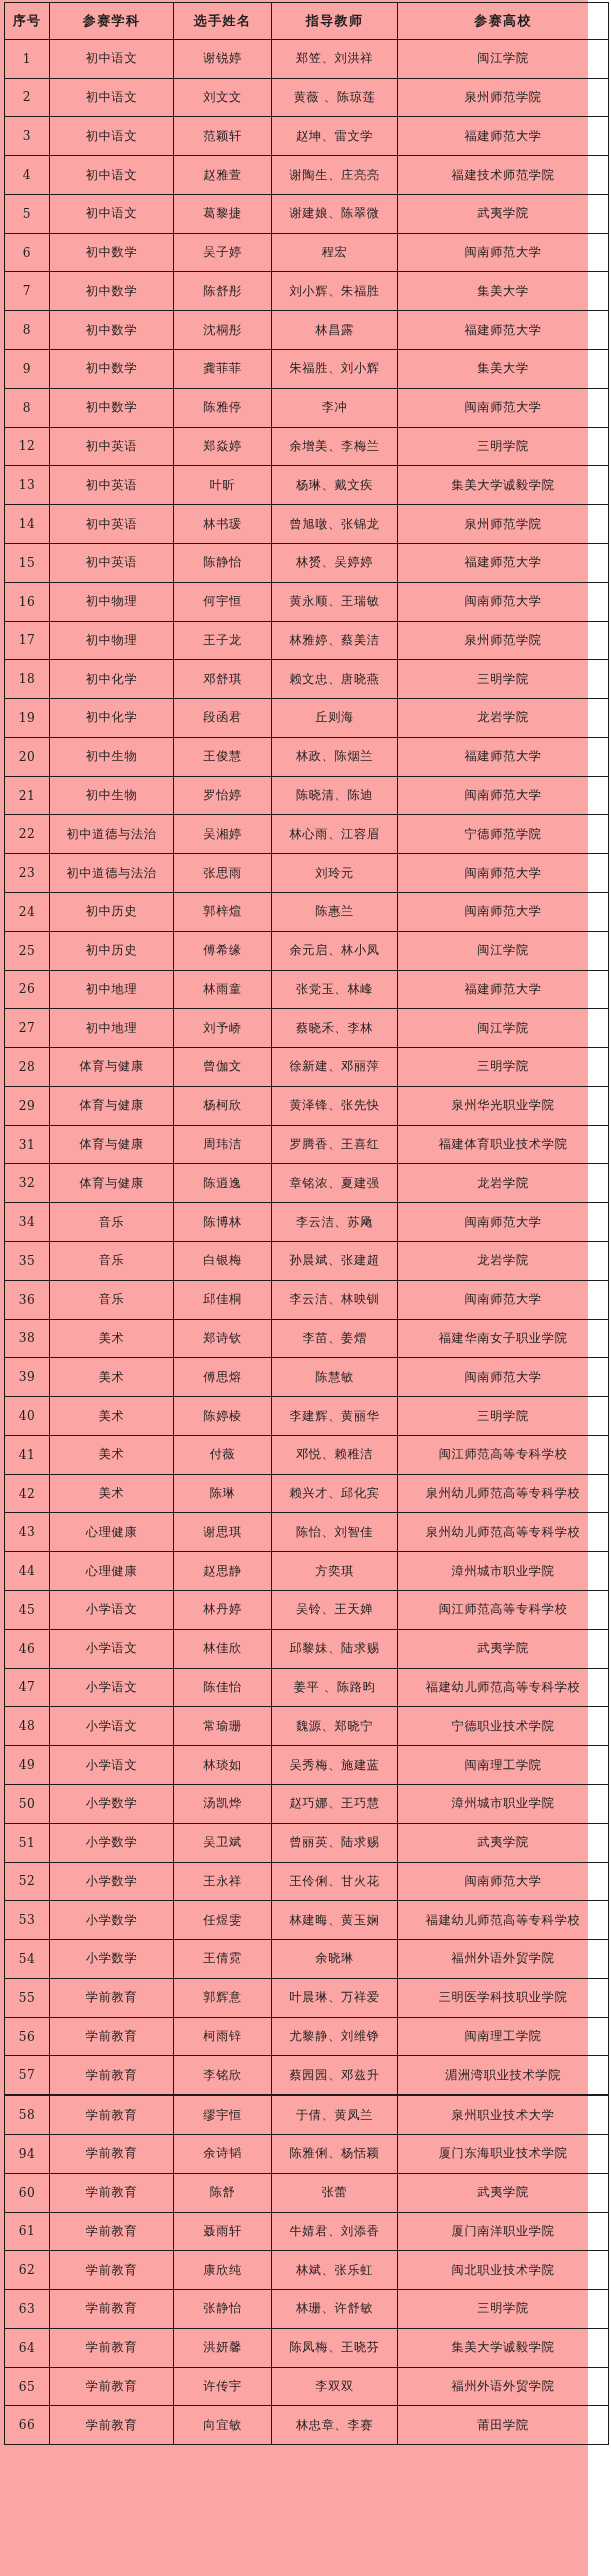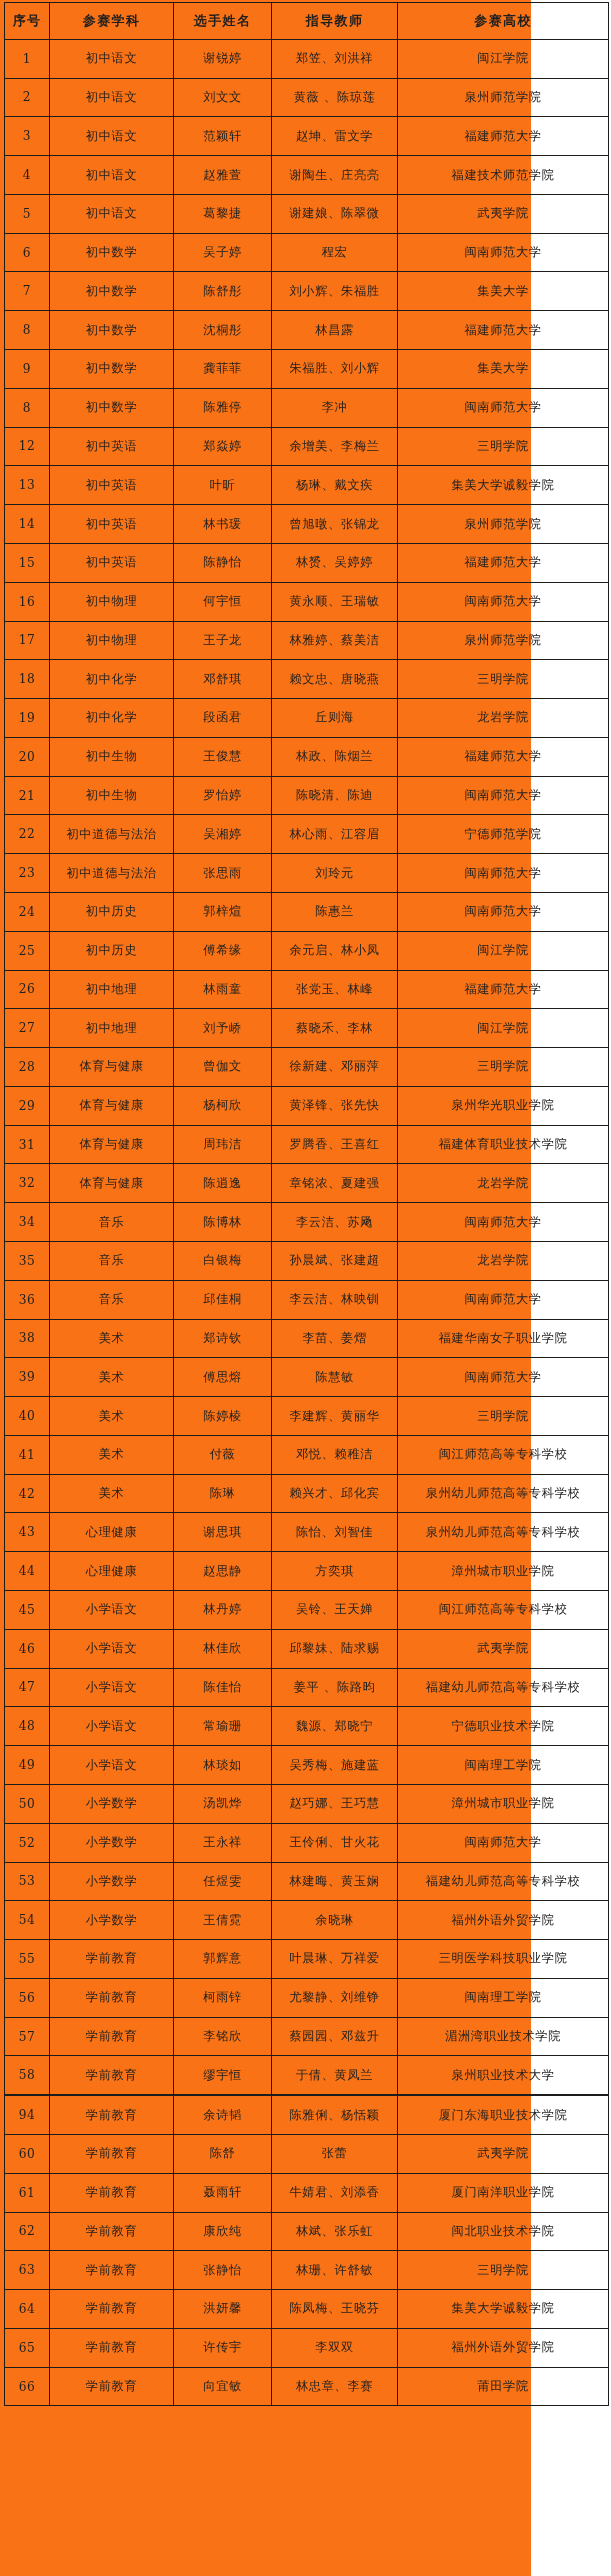--- a/index.html
+++ b/index.html
@@ -3,23 +3,23 @@
 <meta charset="utf-8">
 <style>
   html, body {
     margin: 0;
     padding: 0;
     background: #ffffff;
     font-family: "DejaVu Serif", "Liberation Serif", serif;
     color: #1f1f1f;
   }
   .page {
-    width: 531px;
+    width: 588px;
     height: 2576px;
-    background: #f97316;
+    background: #fca5a5;
     box-sizing: border-box;
     padding: 2px 4.1px;
   }
   table.roster {
     width: 603px;
     border-collapse: collapse;
     table-layout: fixed;
     border: 1.4px solid #1c1c1c;
   }
   table.roster th, table.roster td {
@@ -389,20 +389,27 @@
           <td class="cell-school">闽南理工学院</td>
         </tr>
         <tr>
           <td class="cell-index">50</td>
           <td class="cell-subject">小学数学</td>
           <td class="cell-name">汤凯烨</td>
           <td class="cell-teachers">赵巧娜、王巧慧</td>
           <td class="cell-school">漳州城市职业学院</td>
         </tr>
         <tr>
+          <td class="cell-index">51</td>
+          <td class="cell-subject">小学数学</td>
+          <td class="cell-name">吴卫斌</td>
+          <td class="cell-teachers">曾丽英、陆求赐</td>
+          <td class="cell-school">武夷学院</td>
+        </tr>
+        <tr>
           <td class="cell-index">52</td>
           <td class="cell-subject">小学数学</td>
           <td class="cell-name">王永祥</td>
           <td class="cell-teachers">王伶俐、甘火花</td>
           <td class="cell-school">闽南师范大学</td>
         </tr>
         <tr>
           <td class="cell-index">53</td>
           <td class="cell-subject">小学数学</td>
           <td class="cell-name">任煜雯</td>

